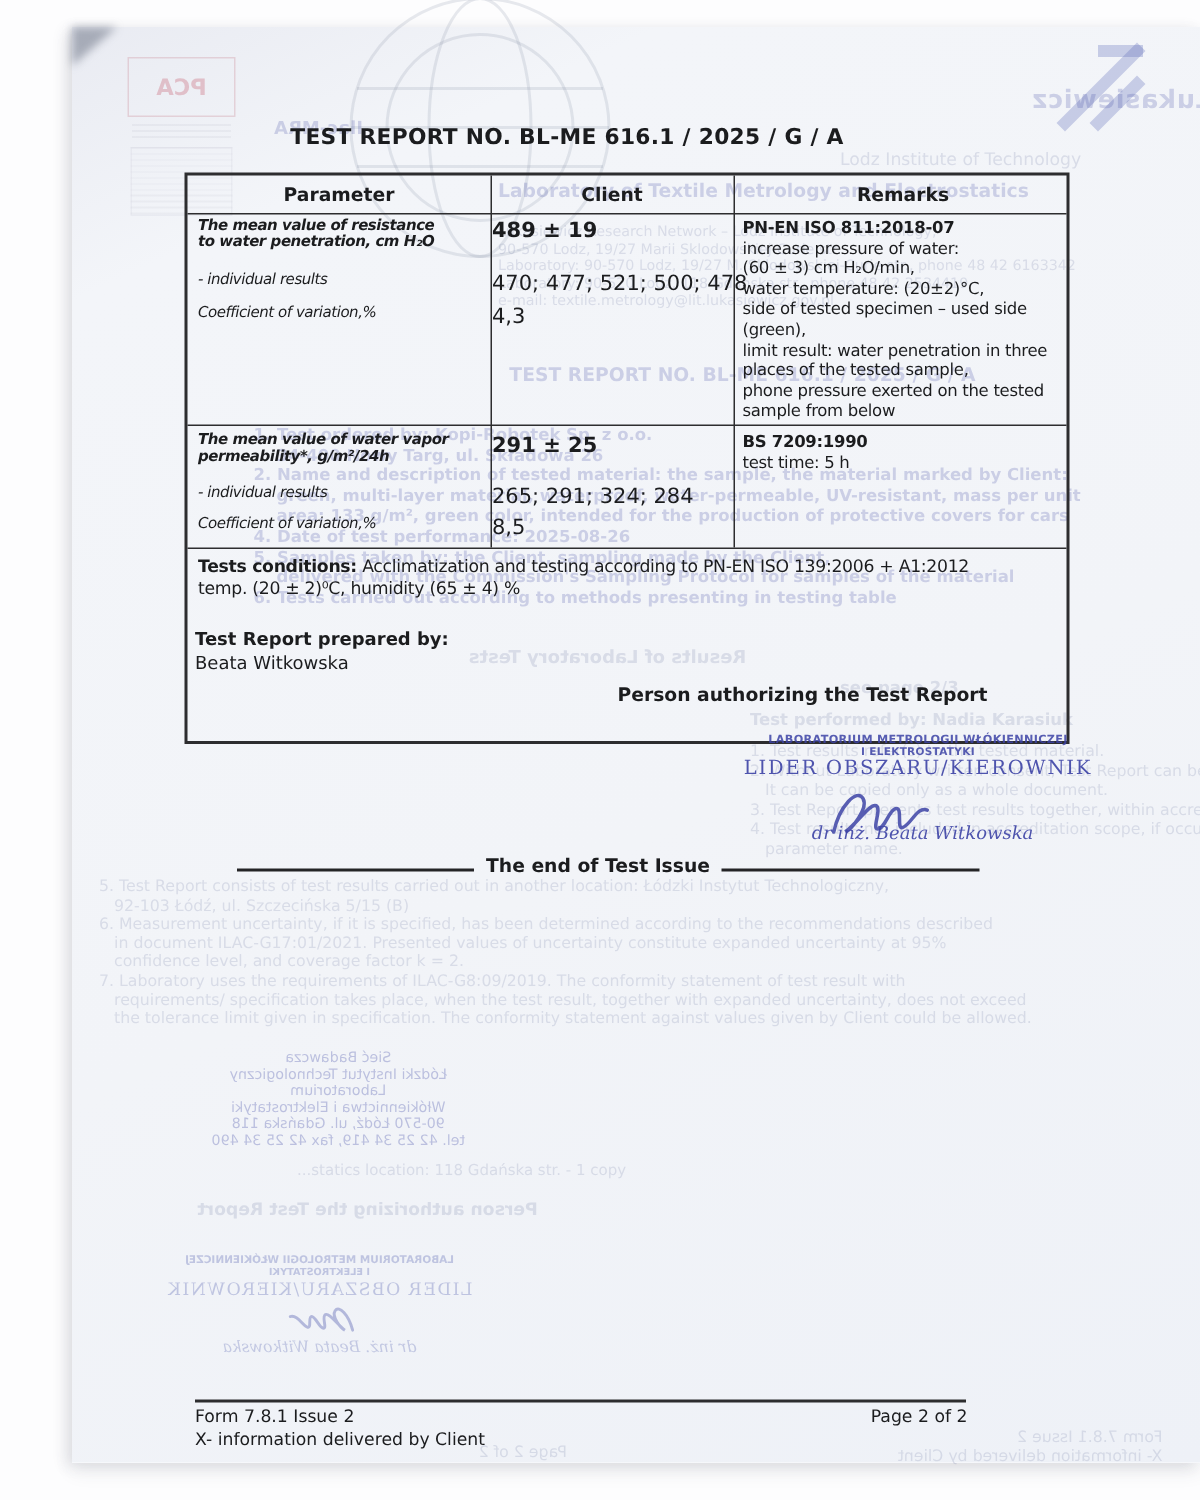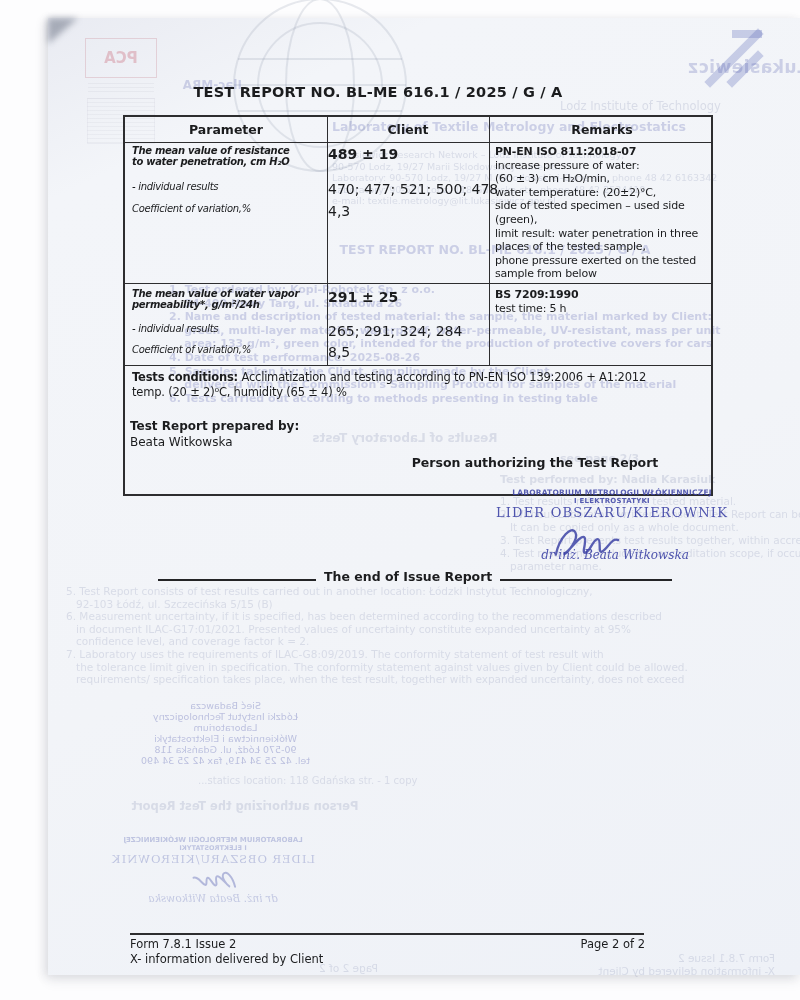--- a/index.html
+++ b/index.html
@@ -116,22 +116,22 @@
         <div>&nbsp;&nbsp;&nbsp;parameter name.</div>
       </div>
 
     <div class="abs ghost glines" style="left:18px; top:567px; font-size:10.5px; line-height:12.6px;">
         <div>5. Test Report consists of test results carried out in another location: Łódzki Instytut Technologiczny,</div>
         <div>&nbsp;&nbsp;&nbsp;92-103 Łódź, ul. Szczecińska 5/15 (B)</div>
         <div>6. Measurement uncertainty, if it is specified, has been determined according to the recommendations described</div>
         <div>&nbsp;&nbsp;&nbsp;in document ILAC-G17:01/2021. Presented values of uncertainty constitute expanded uncertainty at 95%</div>
         <div>&nbsp;&nbsp;&nbsp;confidence level, and coverage factor k = 2.</div>
         <div>7. Laboratory uses the requirements of ILAC-G8:09/2019. The conformity statement of test result with</div>
+        <div>&nbsp;&nbsp;&nbsp;requirements/ specification takes place, when the test result, together with expanded uncertainty, does not exceed</div>
         <div>&nbsp;&nbsp;&nbsp;the tolerance limit given in specification. The conformity statement against values given by Client could be allowed.</div>
-        <div>&nbsp;&nbsp;&nbsp;requirements/ specification takes place, when the test result, together with expanded uncertainty, does not exceed</div>
       </div>
 
     <div class="abs ghost ghost-blue mir ctr glines" style="left:45px; top:682px; width:265px; font-size:9.5px; line-height:11px; color:rgba(62,74,165,.30);">
         <div>Sieć Badawcza</div>
         <div>Łódzki Instytut Technologiczny</div>
         <div>Laboratorium</div>
         <div>Włókiennictwa i Elektrostatyki</div>
         <div>90-570 Łódź, ul. Gdańska 118</div>
         <div>tel. 42 25 34 419, fax 42 25 34 490</div>
       </div>
@@ -224,21 +224,21 @@
       <div class="stamp-l2">I ELEKTROSTATYKI</div>
       <div class="stamp-l3">LIDER OBSZARU/KIEROWNIK</div>
     </div>
     <svg class="abs" style="left:500px; top:503px;" width="78" height="42" viewBox="0 0 80 42">
       <path d="M8 34 C12 16 24 4 28 11 C32 18 20 32 16 34 C24 28 33 14 37 16 C41 18 34 32 38 32 C43 32 46 18 51 18 C55 18 51 32 55 31 C61 29 65 16 72 19" fill="none" stroke="#3d43a6" stroke-width="2.4" stroke-linecap="round" opacity=".85"></path>
     </svg>
     <div class="abs stampblue stamp-name ctr" style="left:437px; top:530px; width:260px;">dr inż. Beata Witkowska</div>
 
     <div class="abs endrow" style="left:110px; top:551px;">
       <div class="endbar" style="width:158px;"></div>
-      <div class="ink b" style="font-size:12.5px; white-space:nowrap;">The end of Issue Report</div>
+      <div class="ink b" style="font-size:12.5px; white-space:nowrap;">The end of Test Issue</div>
       <div class="endbar" style="width:172px;"></div>
     </div>
 
     <div class="abs" style="left:82px; top:915px; width:514px; height:1.5px; background:#2d2d2f;"></div>
     <div class="abs foot" style="left:82px; top:919px;">Form 7.8.1  Issue 2</div>
     <div class="abs foot" style="left:447px; top:919px; width:150px; text-align:right;">Page 2 of  2</div>
     <div class="abs foot" style="left:82px; top:934px;">X- information delivered by Client</div>
   </div>
 </div>
 

